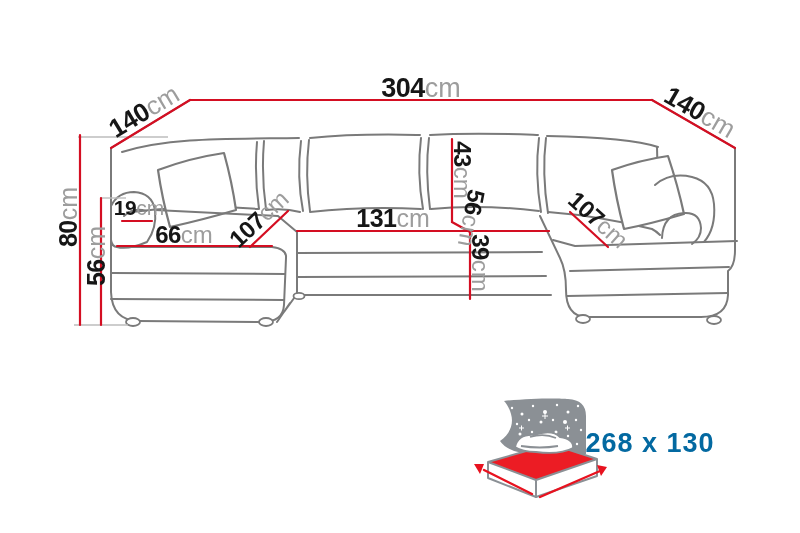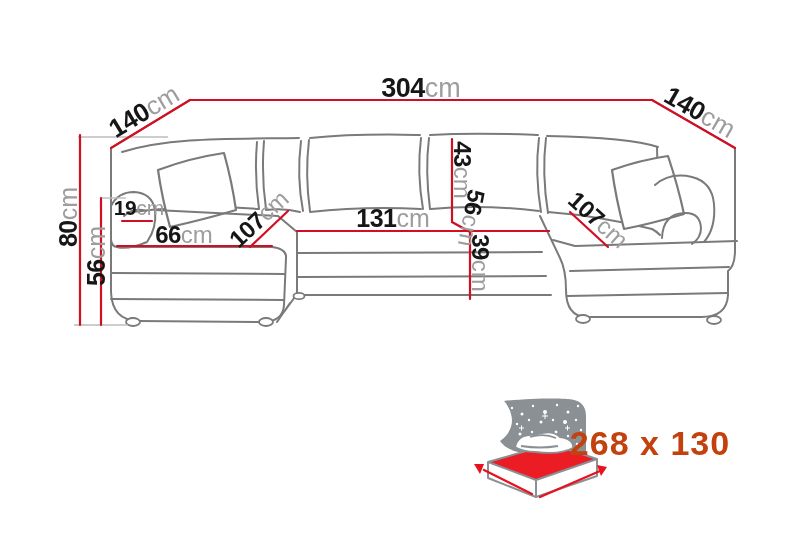--- a/index.html
+++ b/index.html
@@ -2,22 +2,22 @@
 <html><head>
 <meta charset="utf-8">
 <style>
   html,body{margin:0;padding:0;background:#ffffff;}
   .stage{position:relative;width:800px;height:533px;background:#ffffff;overflow:hidden;
          font-family:"Liberation Sans",sans-serif;}
   .stage svg{position:absolute;left:0;top:0;}
   .dim{position:absolute;white-space:nowrap;font-weight:700;color:#161616;
        letter-spacing:-0.5px;line-height:1;}
   .dim .u{font-weight:400;color:#9d9d9d;letter-spacing:0;}
-  .bedlabel{position:absolute;white-space:nowrap;font-weight:700;color:#c2410c;
-            font-size:34px;letter-spacing:1px;line-height:1;}
+  .bedlabel{position:absolute;white-space:nowrap;font-weight:700;color:#0369a1;
+            font-size:27px;letter-spacing:1px;line-height:1;}
 </style>
 </head>
 <body>
 
 <div class="stage">
 
   <svg width="800" height="533" viewBox="0 0 800 533">
 
     <g fill="none" stroke="#7a7a7a" stroke-width="2" stroke-linecap="round" stroke-linejoin="round">
 

